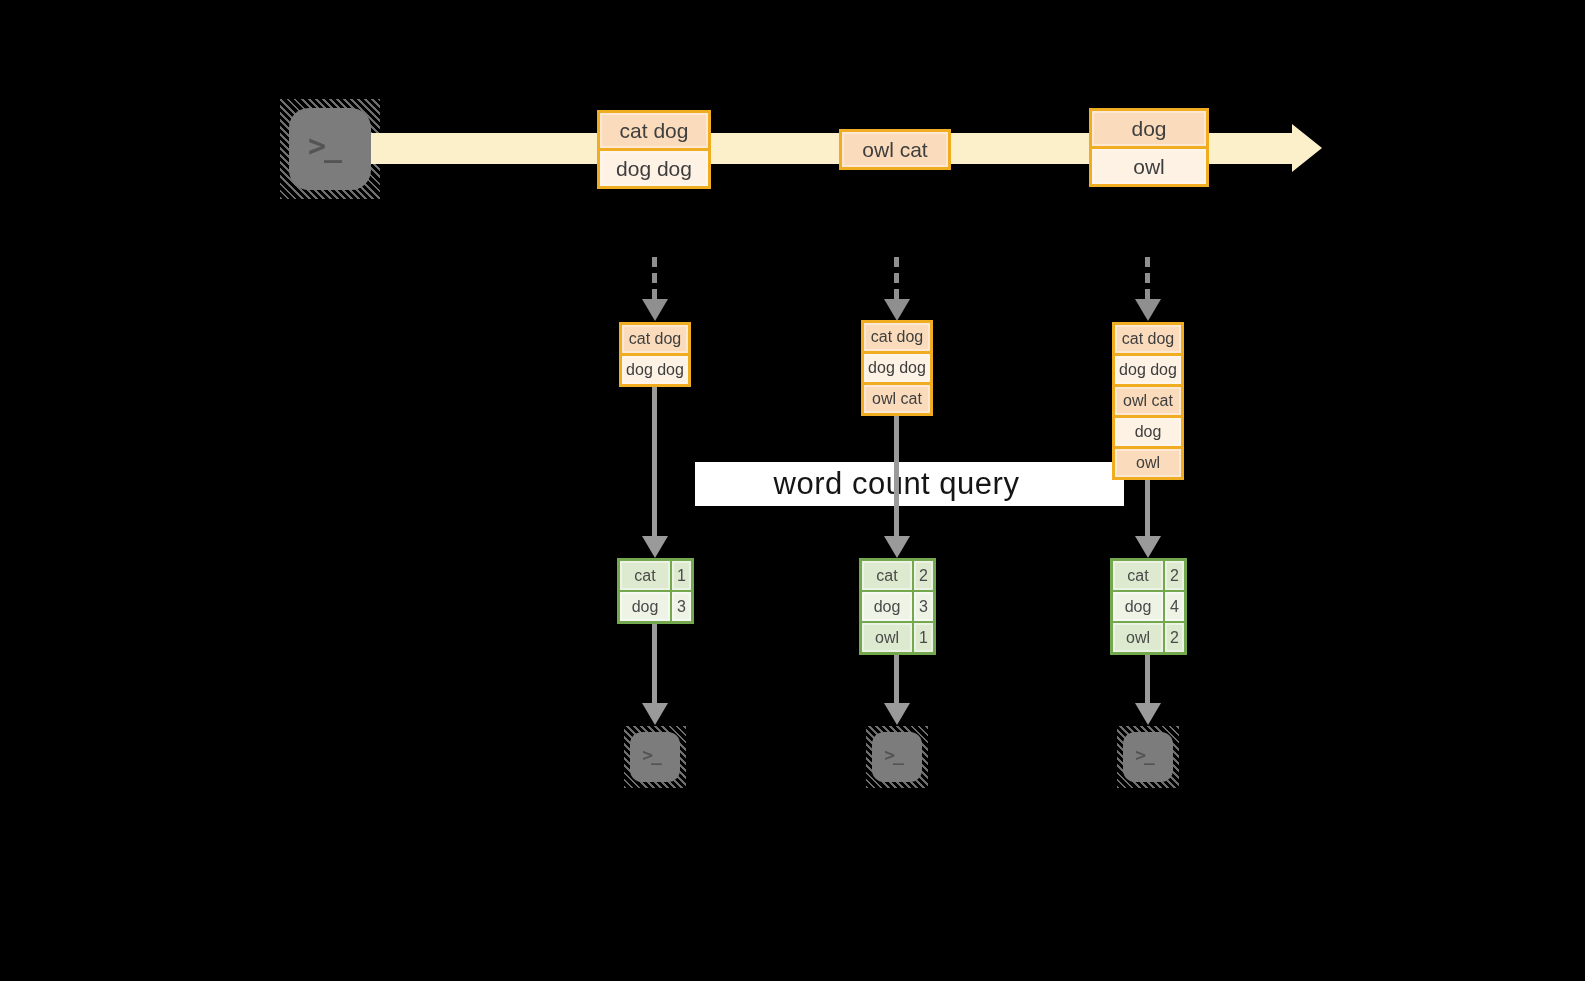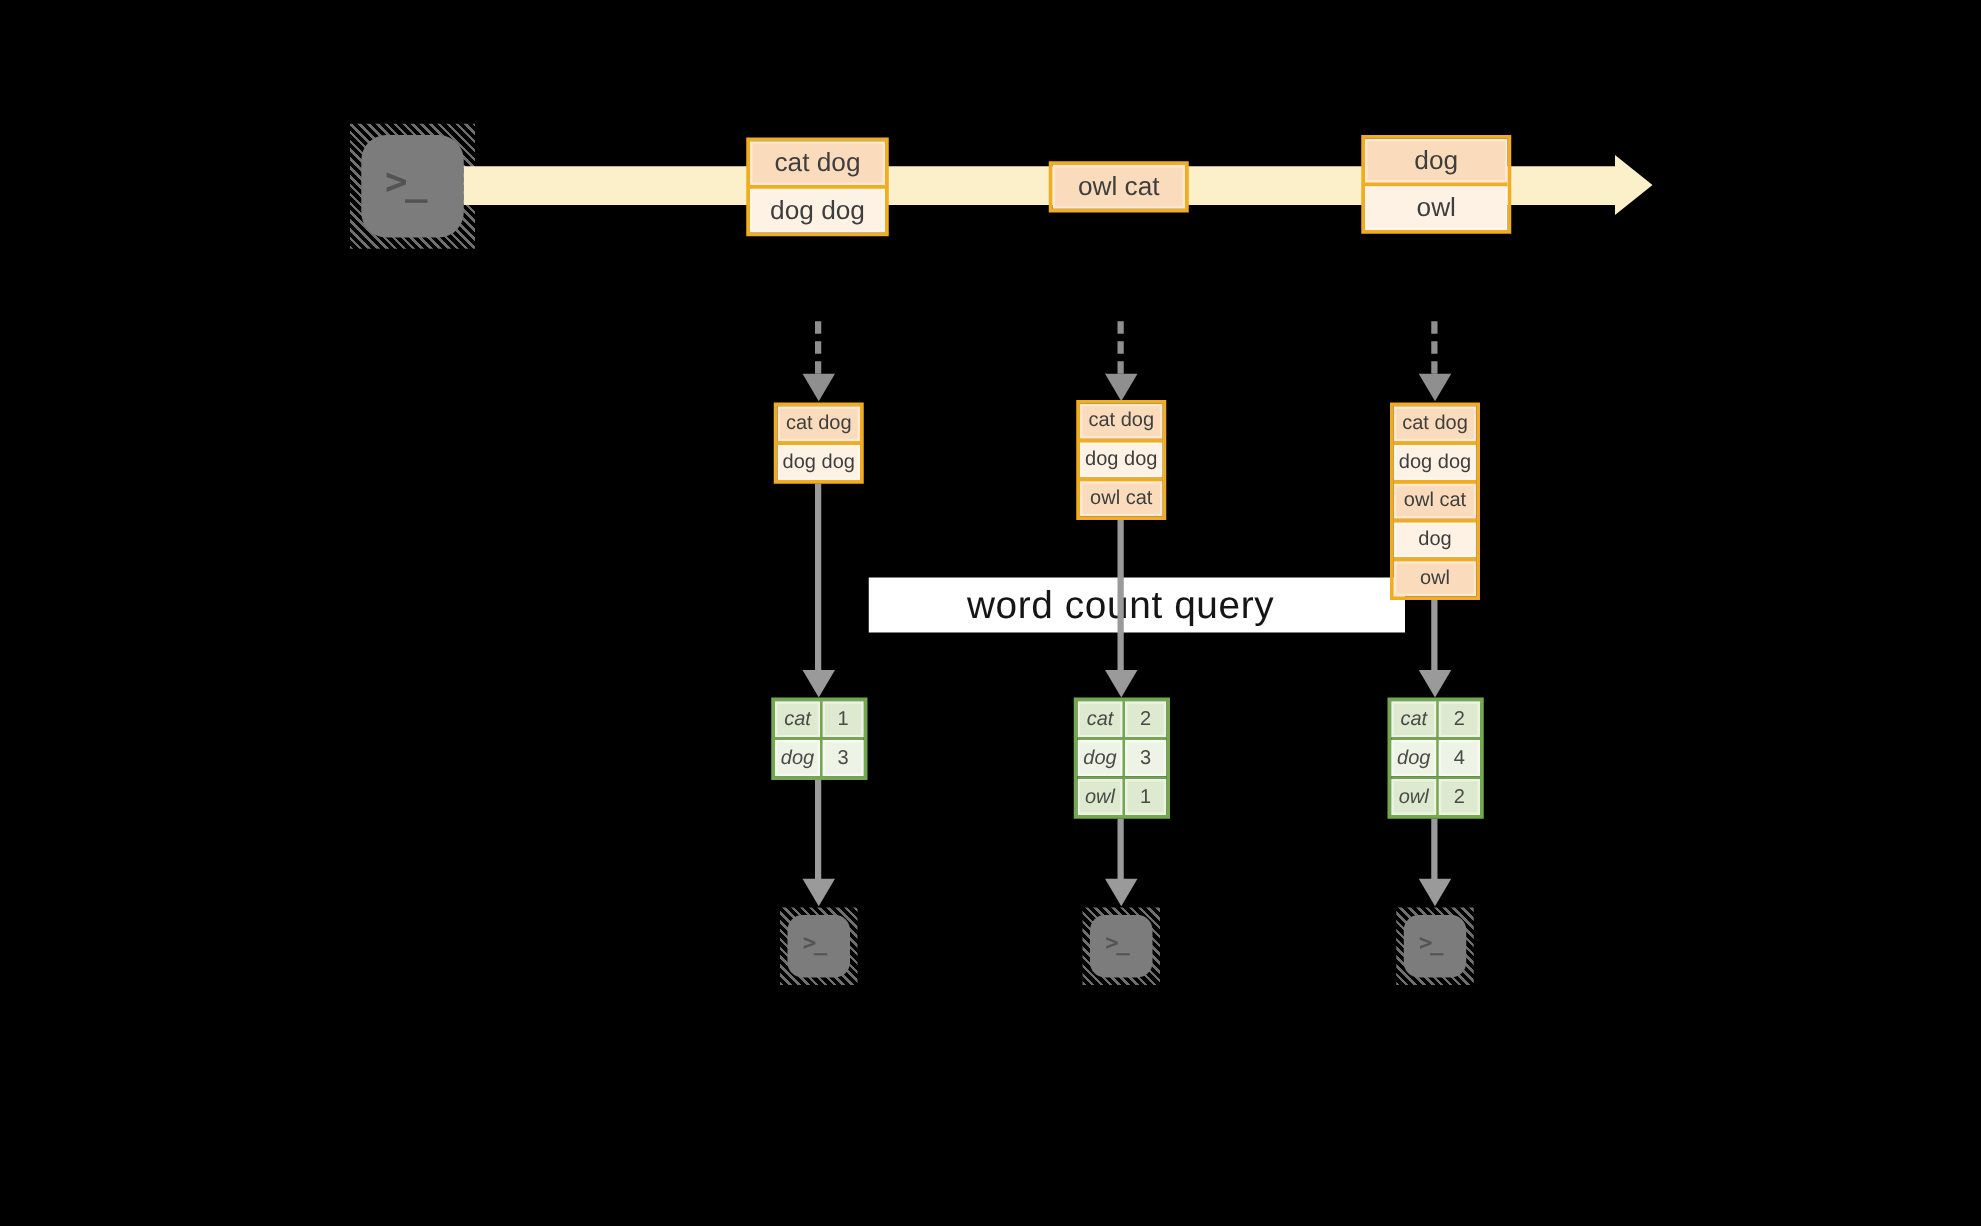--- a/index.html
+++ b/index.html
@@ -65,21 +65,21 @@
   .gtable{
     position:absolute;display:flex;flex-direction:column;
     border:3px solid #73A84F;box-sizing:border-box;z-index:2;
   }
   .grow{display:flex;height:29px;}
   .grow + .grow{border-top:2px solid #73A84F;}
   .gword,.gnum{
     display:flex;align-items:center;justify-content:center;
     font-size:16px;color:#4a4a4a;box-shadow:inset 0 0 0 2px rgba(255,255,255,.45);
   }
-  .gword{width:38px;border-right:2px solid #73A84F;box-sizing:border-box;font-style:italic;}
+  .gword{width:52px;border-right:2px solid #73A84F;box-sizing:border-box;}
   .gnum{flex:1;}
   .grow:nth-child(odd) .gword,.grow:nth-child(odd) .gnum{background:#DDEACF;}
   .grow:nth-child(even) .gword,.grow:nth-child(even) .gnum{background:#EDF4E6;}
 </style>
 </head>
 <body>
 
 <div class="canvas">
 
   <div class="term term-big" style="left:280px;top:99px;width:100px;height:100px;">

